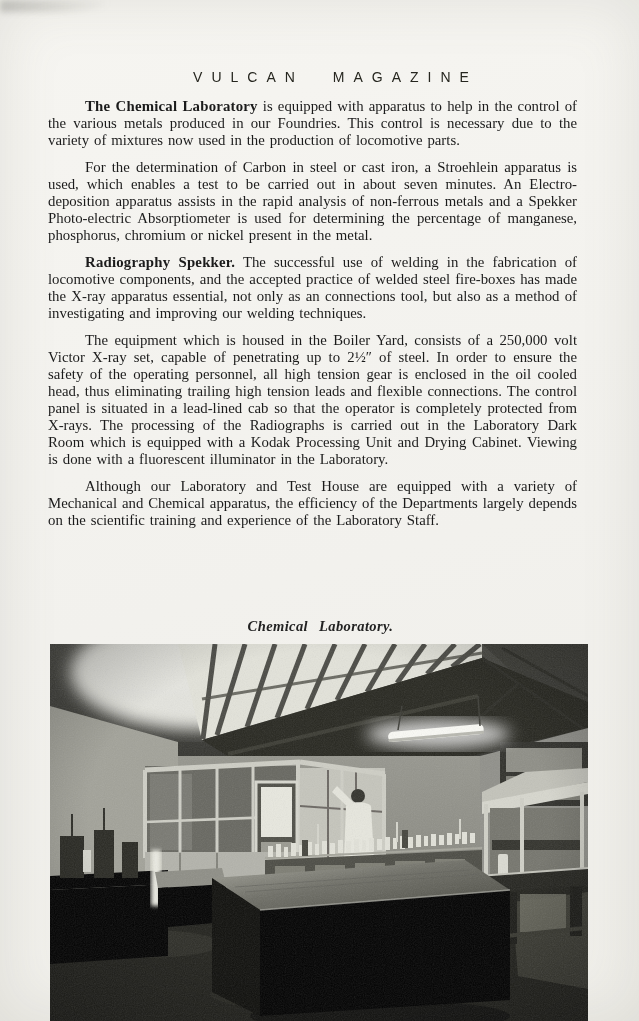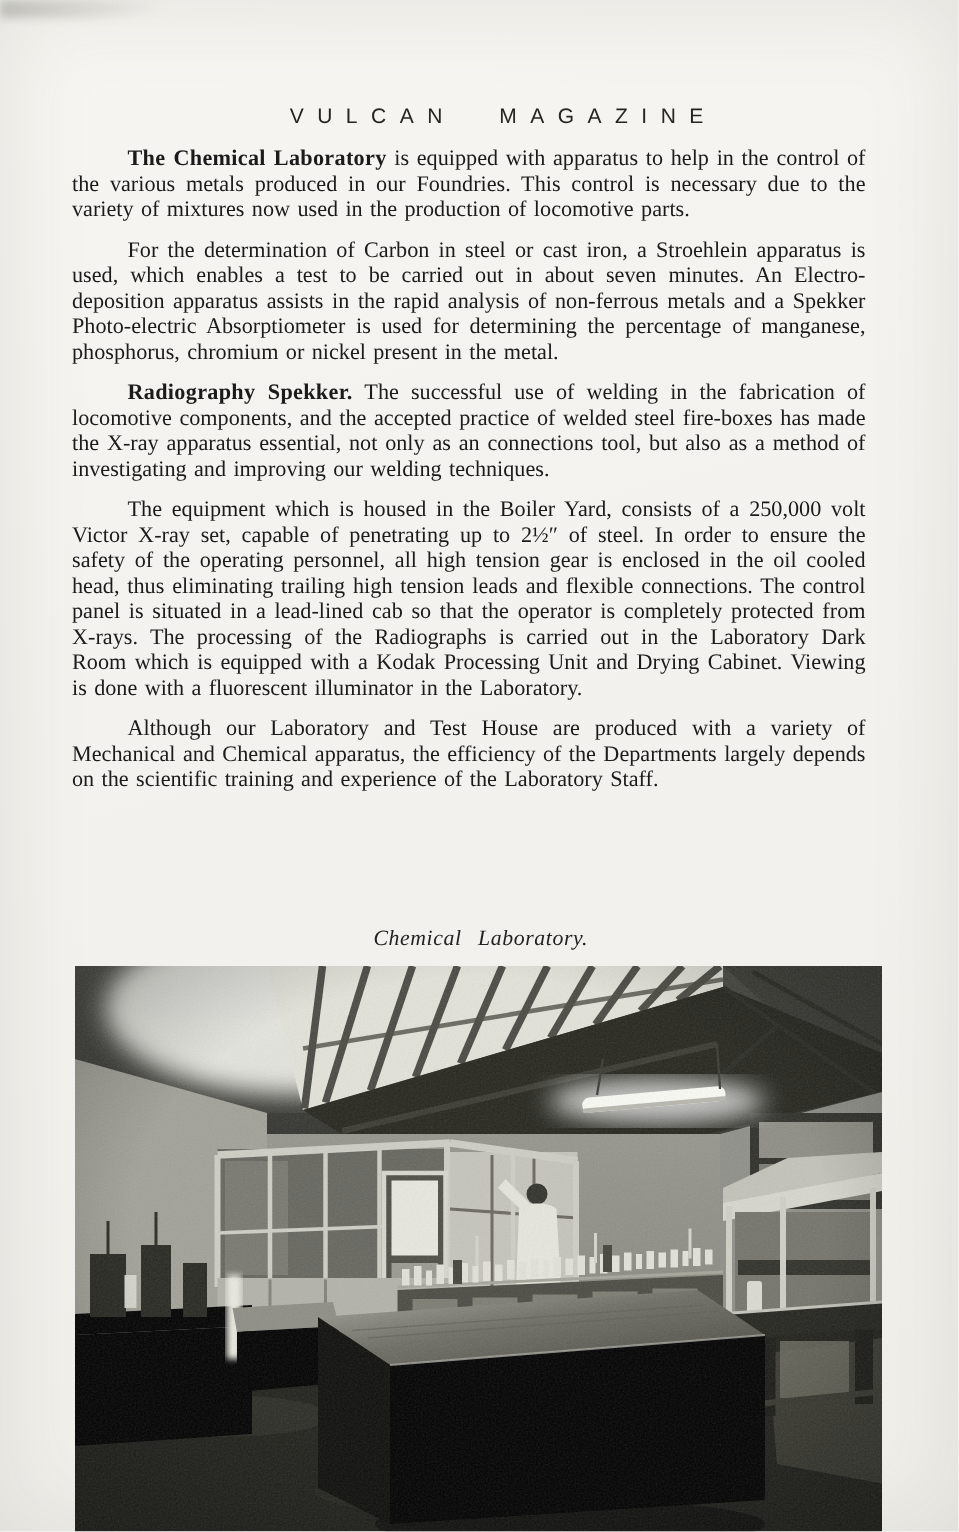--- a/index.html
+++ b/index.html
@@ -20,41 +20,41 @@
     letter-spacing:9px;word-spacing:16px;color:#26261f;white-space:nowrap;
   }
   .text-block{
     position:absolute;top:98px;left:48px;width:545px;
     font-size:14.8px;line-height:17px;text-align:justify;word-spacing:1.2px;
   }
   .text-block p{margin:0 16px 10px 0;text-indent:37px;}
   .text-block b{font-weight:700;letter-spacing:.2px;}
   .photo-caption{
     position:absolute;top:618px;left:48px;width:545px;text-align:center;
-    font-style:italic;font-size:14.5px;word-spacing:7px;letter-spacing:.4px;color:#222;
+    font-style:italic;font-size:14.5px;word-spacing:7px;letter-spacing:.4px;color:#222;font-weight:bold;
   }
   figure.lab-photo{
     position:absolute;top:644px;left:50px;width:538px;height:377px;margin:0;
   }
   figure.lab-photo svg{display:block;filter:blur(.35px) contrast(.99);}
 </style>
 </head>
 <body>
 
 <div class="page">
   <div class="edge-smudge"></div>
 
   <h1 class="magazine-title">VULCAN MAGAZINE</h1>
 
   <main class="text-block">
     <p><b>The Chemical Laboratory</b><span> is equipped with apparatus to help in the control of the various metals produced in our Foundries.  This control is necessary due to the variety of mixtures now used in the production of locomotive parts.</span></p>
     <p><b></b><span>For the determination of Carbon in steel or cast iron, a Stroehlein apparatus is used, which enables a test to be carried out in about seven minutes.  An Electro-deposition apparatus assists in the rapid analysis of non-ferrous metals and a Spekker Photo-electric Absorptiometer is used for determining the percentage of manganese, phosphorus, chromium or nickel present in the metal.</span></p>
     <p><b>Radiography Spekker.</b><span>  The successful use of welding in the fabrication of locomotive components, and the accepted practice of welded steel fire-boxes has made the X-ray apparatus essential, not only as an connections tool, but also as a method of investigating and improving our welding techniques.</span></p>
     <p><b></b><span>The equipment which is housed in the Boiler Yard, consists of a 250,000 volt Victor X-ray set, capable of penetrating up to 2½″ of steel.  In order to ensure the safety of the operating personnel, all high tension gear is enclosed in the oil cooled head, thus eliminating trailing high tension leads and flexible connections.  The control panel is situated in a lead-lined cab so that the operator is completely protected from X-rays.  The processing of the Radiographs is carried out in the Laboratory Dark Room which is equipped with a Kodak Processing Unit and Drying Cabinet.  Viewing is done with a fluorescent illuminator in the Laboratory.</span></p>
-    <p><b></b><span>Although our Laboratory and Test House are produced with a variety of Mechanical and Chemical apparatus, the efficiency of the Departments largely depends on the scientific training and experience of the Laboratory Staff.</span></p>
+    <p><b></b><span>Although our Laboratory and Test House are equipped with a variety of Mechanical and Chemical apparatus, the efficiency of the Departments largely depends on the scientific training and experience of the Laboratory Staff.</span></p>
   </main>
 
   <div class="photo-caption">Chemical Laboratory.</div>
 
   <figure class="lab-photo">
     <svg width="538" height="377" viewBox="0 0 538 377" xmlns="http://www.w3.org/2000/svg">
       <defs>
         <linearGradient id="gCeil" x1="0" y1="0" x2="0" y2="1">
           <stop offset="0" stop-color="#4a4a44"></stop>
             <stop offset="1" stop-color="#30302c"></stop>

